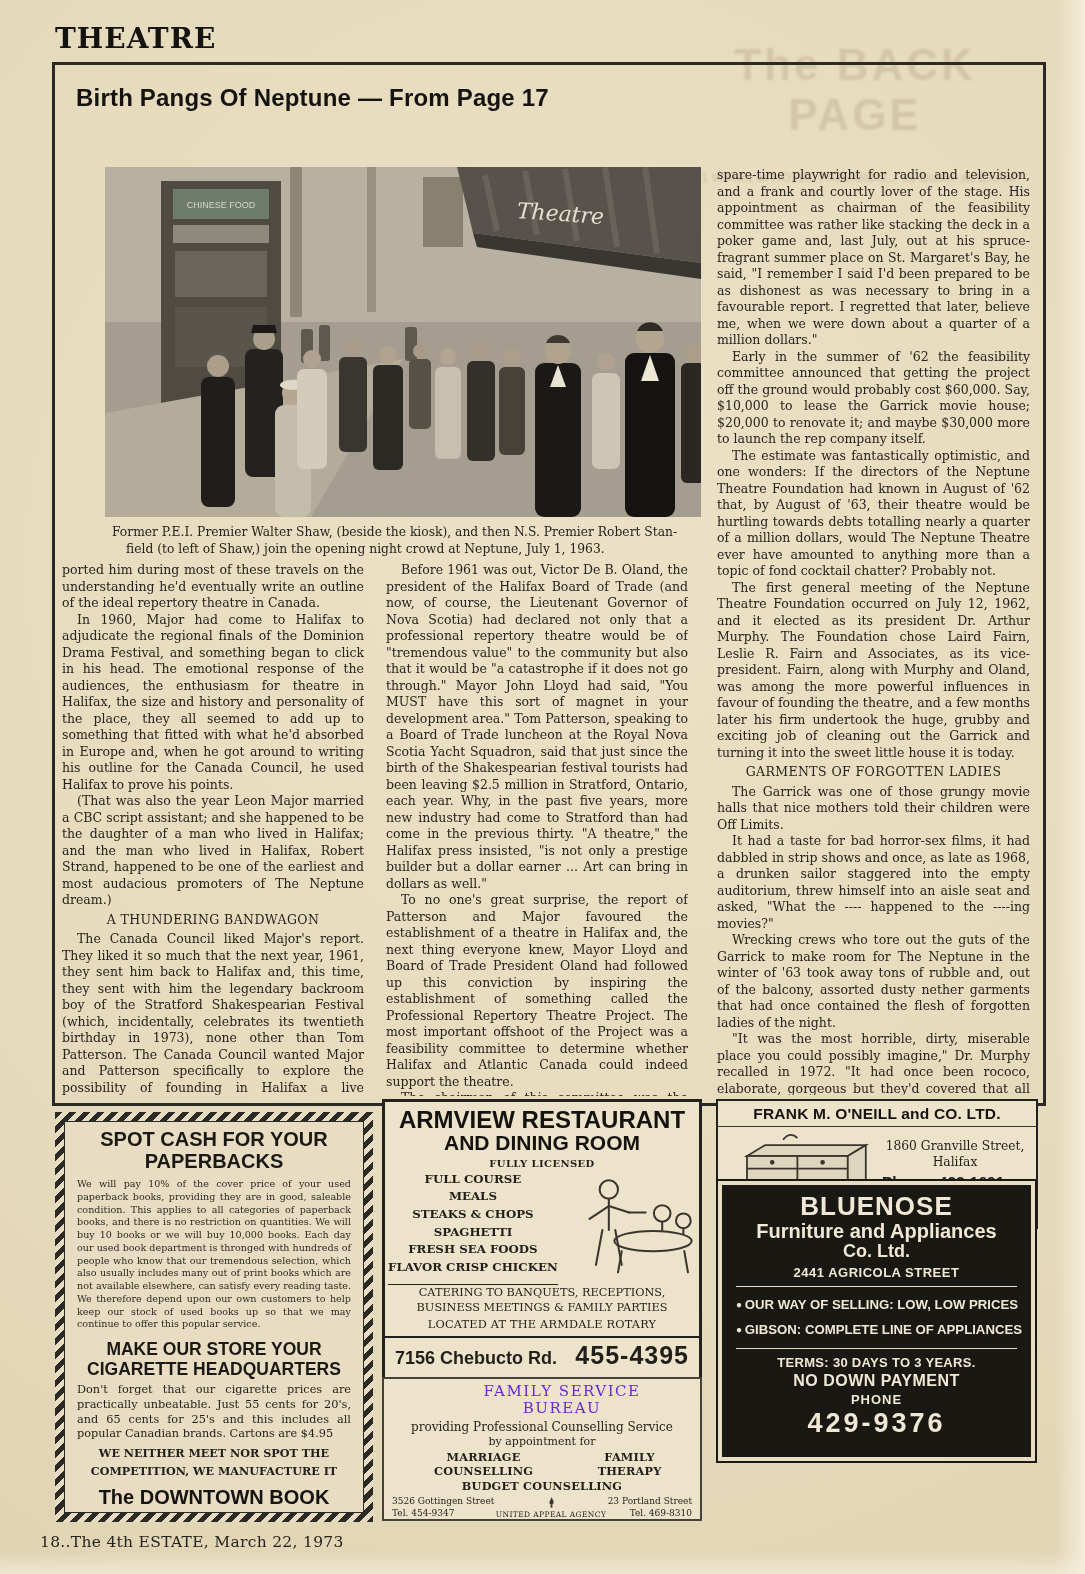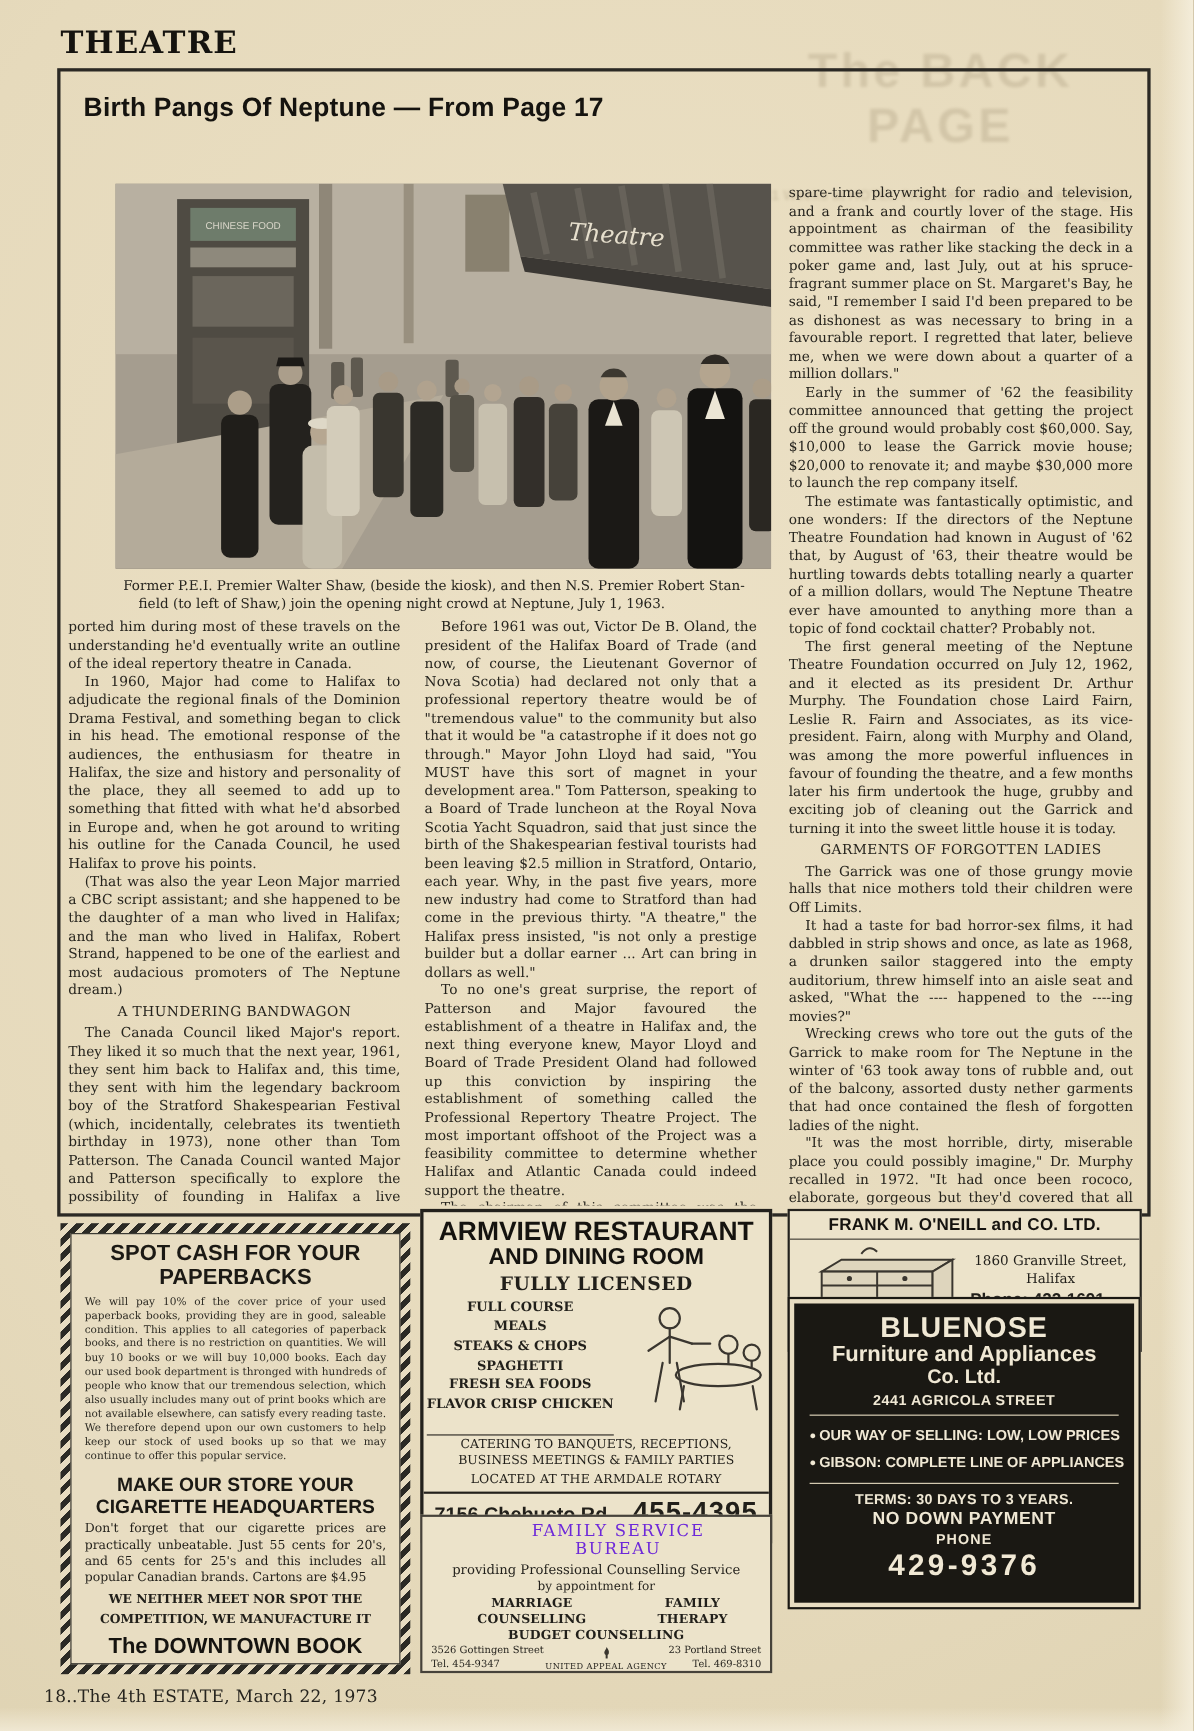--- a/index.html
+++ b/index.html
@@ -50,24 +50,24 @@
   .bm-body{font-size:9.6px;line-height:1.33;text-align:justify;margin:6px 2px 0;color:#2c2a23;}
   .bm-head2{font-family:"Liberation Sans",sans-serif;font-weight:bold;font-size:17.5px;line-height:1.12;margin-top:9px;color:#1b1914;}
   .bm-body2{font-size:11.3px;line-height:1.3;text-align:justify;margin:4px 2px 0;}
   .bm-slogan{font-size:11.2px;line-height:1.3;margin-top:4px;font-weight:bold;}
   .bm-name{font-family:"Liberation Sans",sans-serif;font-weight:bold;font-size:20px;margin-top:7px;color:#15130f;}
 
   .ad-armview{left:382px;top:1099px;width:320px;height:304px;box-sizing:border-box;
     border:3px solid #23211c;background:#ece3ca;text-align:center;overflow:hidden;}
   .av-title{font-family:"Liberation Sans",sans-serif;font-weight:bold;font-size:24px;line-height:1.02;margin-top:6px;color:#15130f;}
   .av-title2{font-family:"Liberation Sans",sans-serif;font-weight:bold;font-size:21px;line-height:1.05;color:#15130f;}
-  .av-lic{font-weight:bold;font-size:17px;margin-top:3px;letter-spacing:.4px;}
+  .av-lic{font-weight:bold;font-size:10px;margin-top:3px;letter-spacing:.4px;}
   .av-row{display:flex;align-items:flex-start;margin-top:2px;}
   .av-menu{width:56%;font-size:11.8px;line-height:1.5;font-weight:bold;}
-  .av-menu div:last-child{display:inline-block;border-bottom:1.5px solid #23211c;padding-bottom:18px;}
+  .av-menu div:last-child{display:inline-block;border-bottom:1.5px solid #23211c;padding-bottom:7px;}
   .av-illo{width:44%;}
   .av-cater{font-size:11.3px;line-height:1.3;margin-top:1px;}
   .av-loc{font-size:11.3px;margin-top:2px;letter-spacing:.2px;}
   .av-rule{border-top:2px solid #23211c;margin:5px 0 3px;}
   .av-phone-row{display:flex;justify-content:space-between;align-items:baseline;padding:0 10px 4px;}
   .av-addr{font-family:"Liberation Sans",sans-serif;font-weight:bold;font-size:18px;}
   .av-phone{font-family:"Liberation Sans",sans-serif;font-weight:bold;font-size:25px;letter-spacing:1px;}
 
   .ad-family{left:382px;top:1377px;width:320px;height:144px;box-sizing:border-box;
     border:2px solid #46423a;background:#ece3ca;text-align:center;overflow:hidden;padding-top:4px;}

